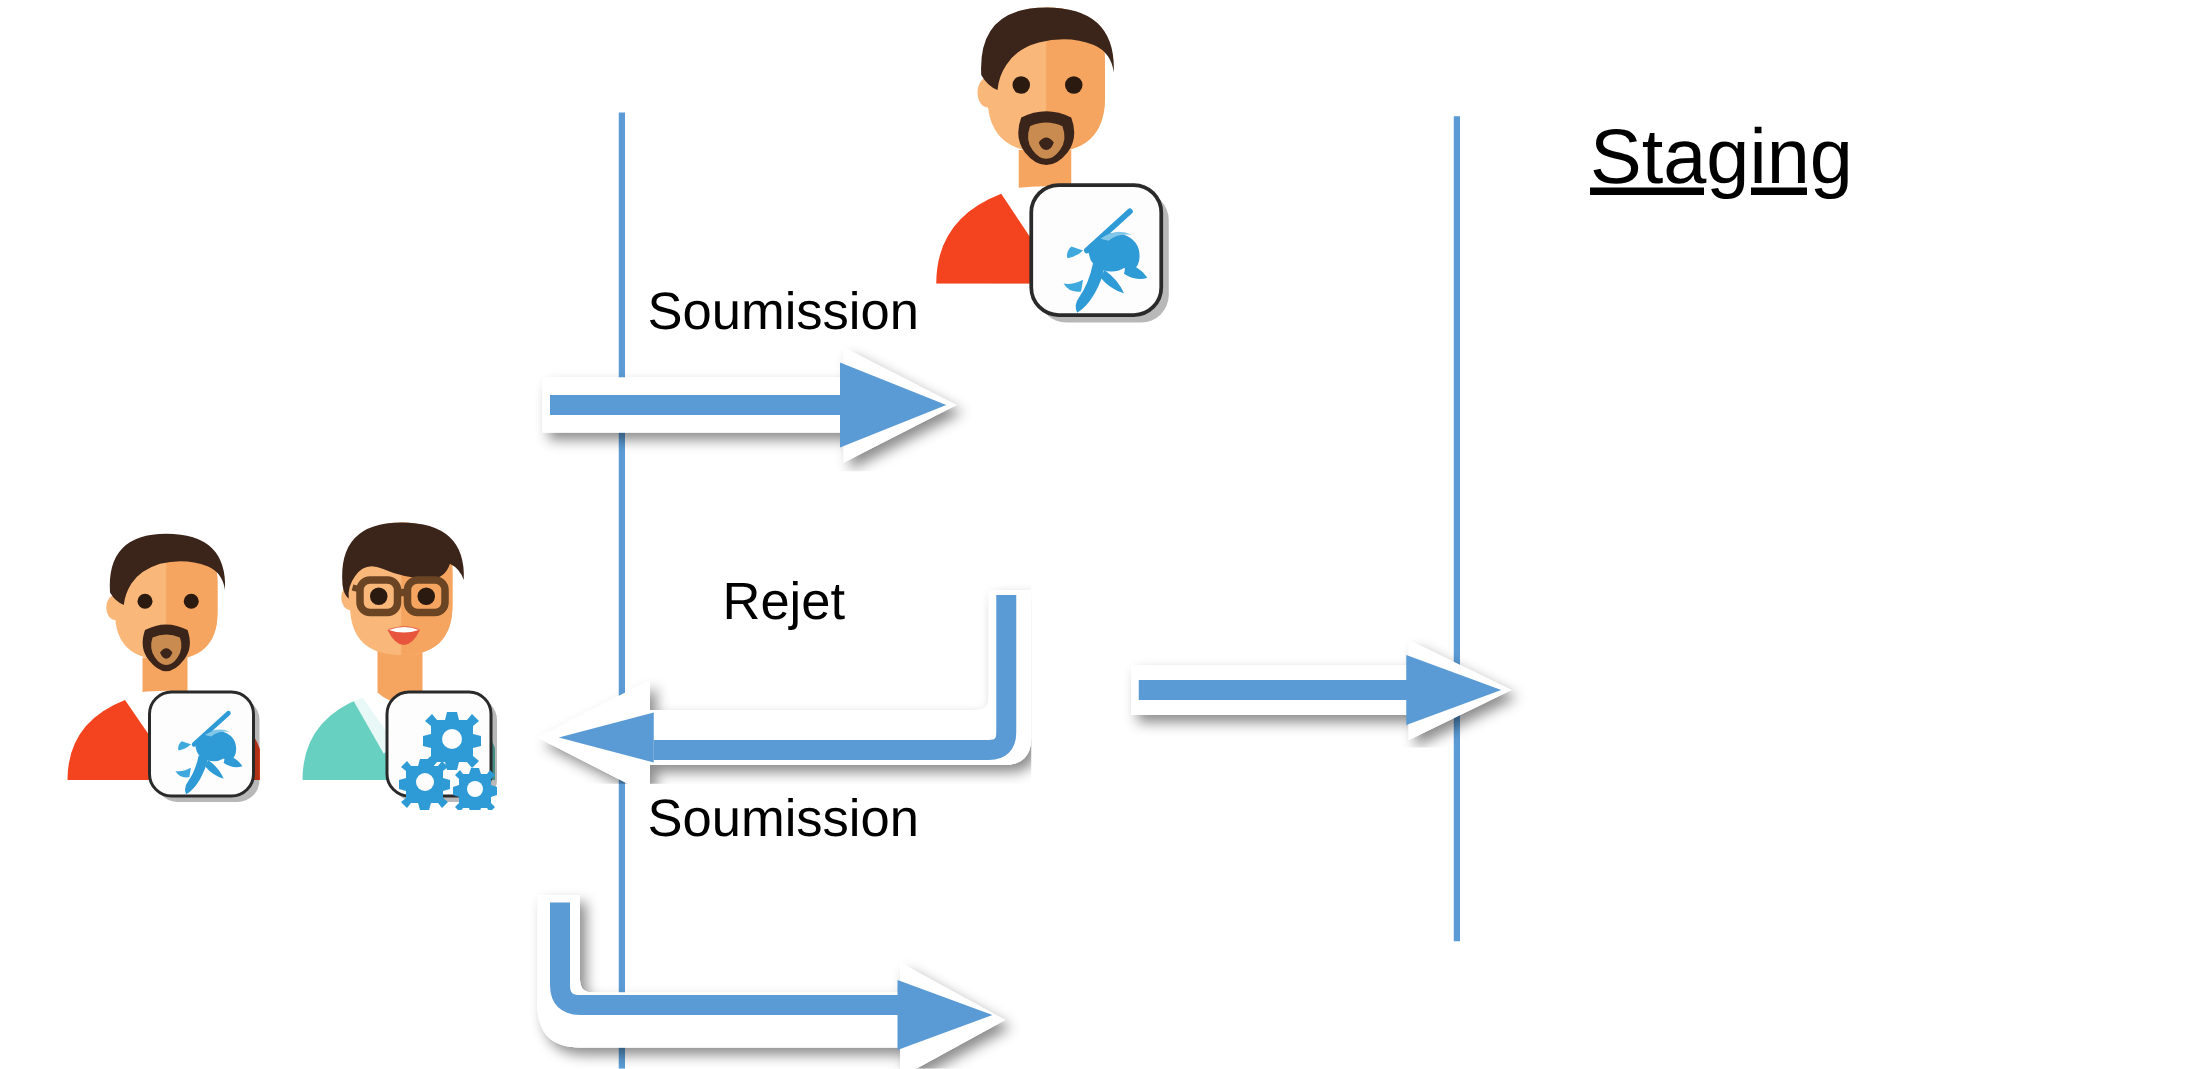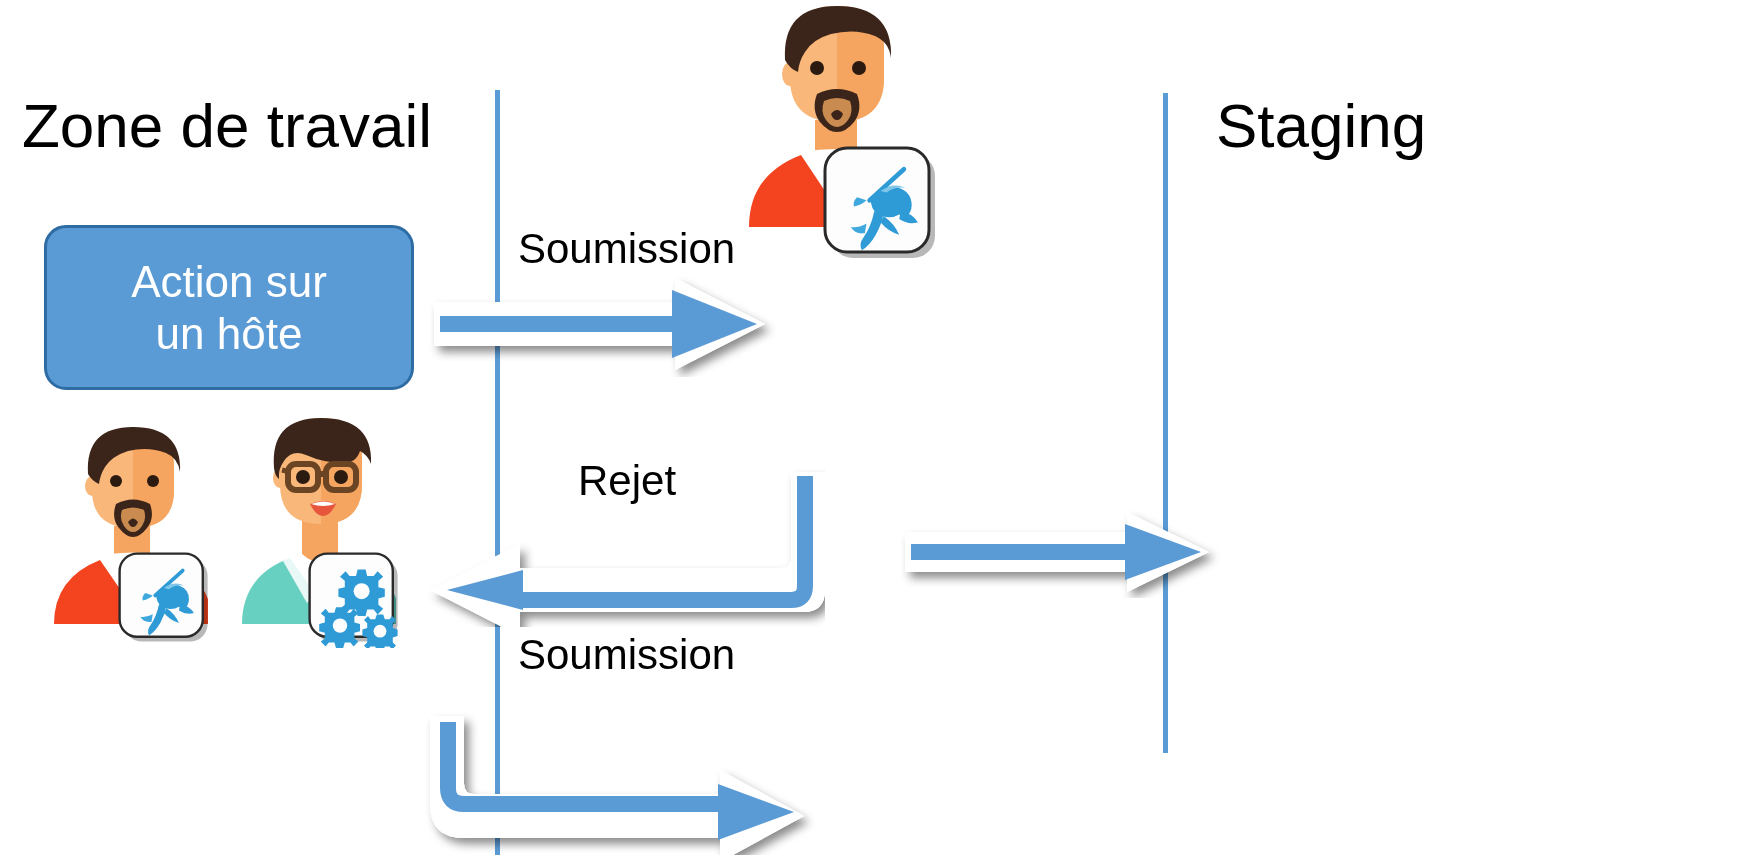--- a/index.html
+++ b/index.html
@@ -28,29 +28,22 @@
   svg{display:block;}
 </style>
 </head>
 <body>
 
 <div id="stage">
 
   <div class="lane-line" style="left:495px;top:90px;height:765px;"></div>
   <div class="lane-line" style="left:1163px;top:93px;height:660px;"></div>
 
-  <div class="zone-title" style="left:22px;top:95px;">Zone de travail</div>
-  <div class="zone-title" style="left:1216px;top:95px;">Staging</div>
-
-  <div class="action-box" style="left:44px;top:225px;width:370px;height:165px;">
-    <div>
-      <div>Action sur</div>
-      <div>un hôte</div>
-    </div>
-  </div>
+  <div class="zone-title" style="left:1272px;top:95px;text-decoration:underline;">Staging</div>
+
 
   <div class="avatar" style="left:735px;top:2px;width:190px;height:225px;">
     <svg width="190" height="225" viewBox="0 0 190 225">
 
       <ellipse cx="102" cy="218" rx="86" ry="8" fill="#000" opacity="0.10"></ellipse>
 
       <path d="M80 118 h42 v36 q-21 18 -42 0 z" fill="#f5a55f"></path>
 
       <path d="M55 48 q0 -44 47 -44 q47 0 47 44 v28 q0 44 -47 44 q-47 0 -47 -44 z" fill="#f9b77a"></path>
       <path d="M102 4 q47 0 47 44 v28 q0 44 -47 44 z" fill="#f5a55f"></path>

